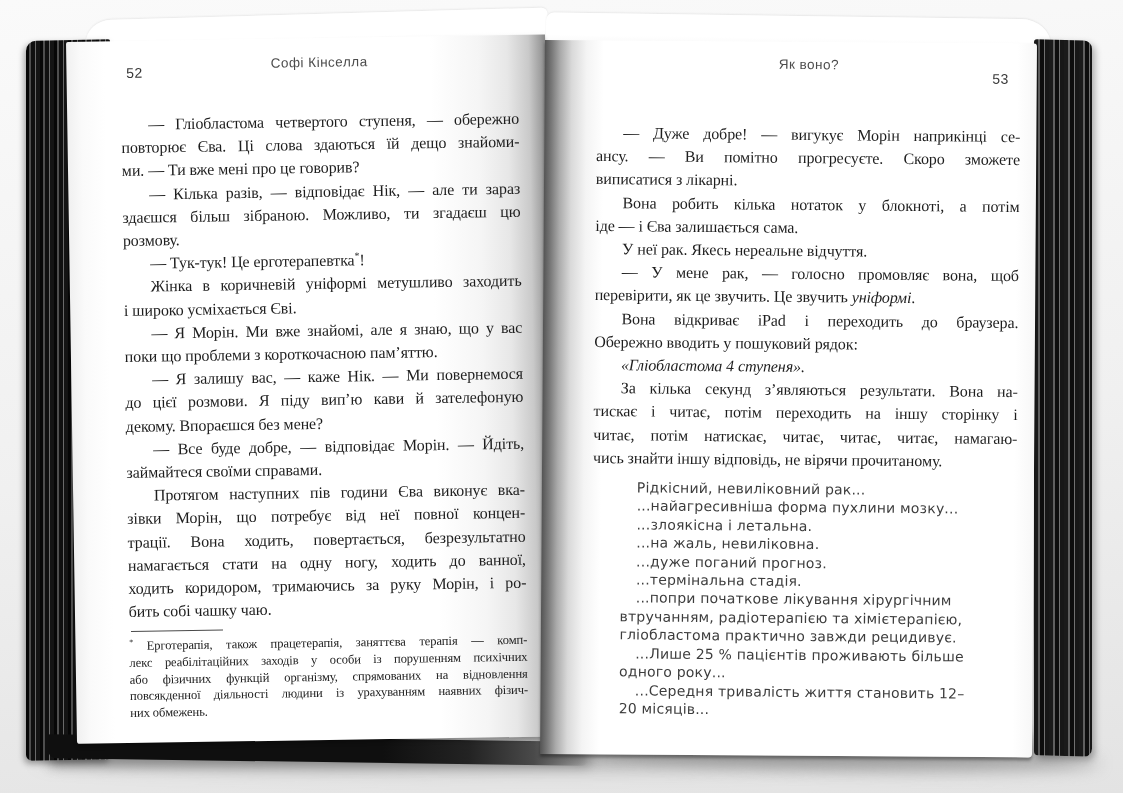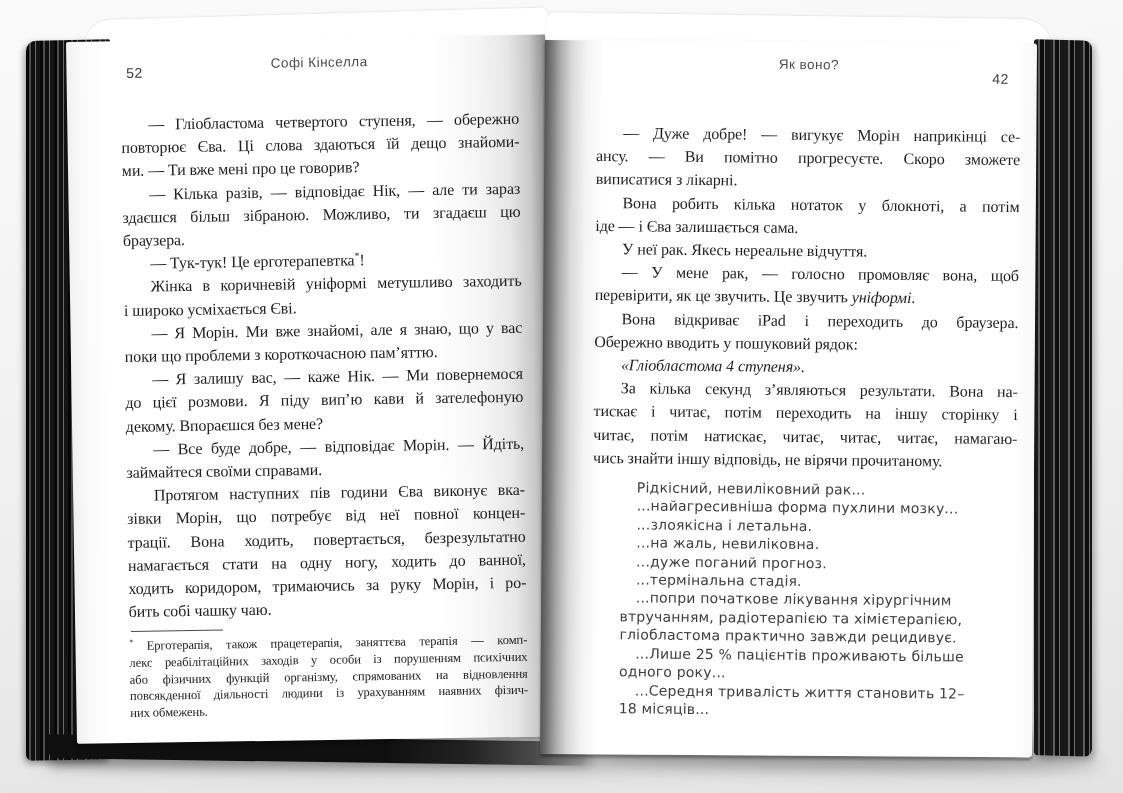--- a/index.html
+++ b/index.html
@@ -107,21 +107,21 @@
   </div>
   <div class="body">
       <div class="para">
         <div class="line j"><span>— Гліобластома четвертого ступеня, — обережно</span></div>
         <div class="line j"><span>повторює Єва. Ці слова здаються їй дещо знайоми-</span></div>
         <div class="line"><span>ми. — Ти вже мені про це говорив?</span></div>
       </div>
       <div class="para">
         <div class="line j"><span>— Кілька разів, — відповідає Нік, — але ти зараз</span></div>
         <div class="line j"><span>здаєшся більш зібраною. Можливо, ти згадаєш цю</span></div>
-        <div class="line"><span>браузера.</span></div>
+        <div class="line"><span>розмову.</span></div>
       </div>
       <div class="para">
         <div class="line"><span>— Тук-тук! Це ерготерапевтка</span><sup>*</sup><span>!</span></div>
       </div>
       <div class="para">
         <div class="line j"><span>Жінка в коричневій уніформі метушливо заходить</span></div>
         <div class="line"><span>і широко усміхається Єві.</span></div>
       </div>
       <div class="para">
         <div class="line j"><span>— Я Морін. Ми вже знайомі, але я знаю, що у вас</span></div>
@@ -153,21 +153,21 @@
         <div class="line j"><span>або фізичних функцій організму, спрямованих на відновлення</span></div>
         <div class="line j"><span>повсякденної діяльності людини із урахуванням наявних фізич-</span></div>
         <div class="line"><span>них обмежень.</span></div>
       </div>
     </div>
 </div>
 
 <div class="abs page-text text-right">
   <div class="page-head">
     <span class="rhead">Як воно?</span>
-    <span class="pnum pnum-r">42</span>
+    <span class="pnum pnum-r">53</span>
   </div>
   <div class="body">
       <div class="para">
         <div class="line j"><span>— Дуже добре! — вигукує Морін наприкінці се-</span></div>
         <div class="line j"><span>ансу. — Ви помітно прогресуєте. Скоро зможете</span></div>
         <div class="line"><span>виписатися з лікарні.</span></div>
       </div>
       <div class="para">
         <div class="line j"><span>Вона робить кілька нотаток у блокноті, а потім</span></div>
         <div class="line"><span>іде — і Єва залишається сама.</span></div>
@@ -216,16 +216,16 @@
         <div class="line"><span>...попри початкове лікування хірургічним</span></div>
         <div class="line"><span>втручанням, радіотерапією та хімієтерапією,</span></div>
         <div class="line"><span>гліобластома практично завжди рецидивує.</span></div>
       </div>
       <div class="para">
         <div class="line"><span>...Лише 25 % пацієнтів проживають більше</span></div>
         <div class="line"><span>одного року...</span></div>
       </div>
       <div class="para">
         <div class="line"><span>...Середня тривалість життя становить 12–</span></div>
-        <div class="line"><span>18 місяців...</span></div>
+        <div class="line"><span>20 місяців...</span></div>
       </div>
     </div>
 </div>
 
 </body></html>

